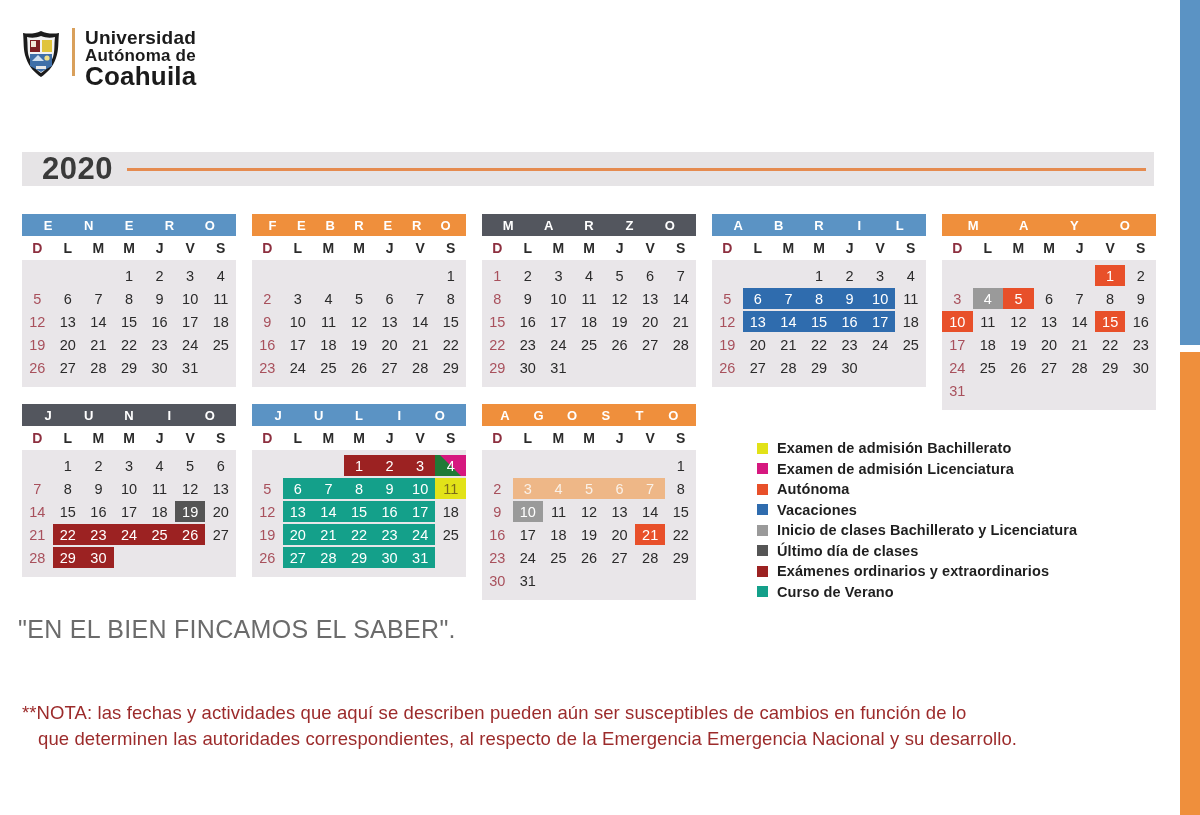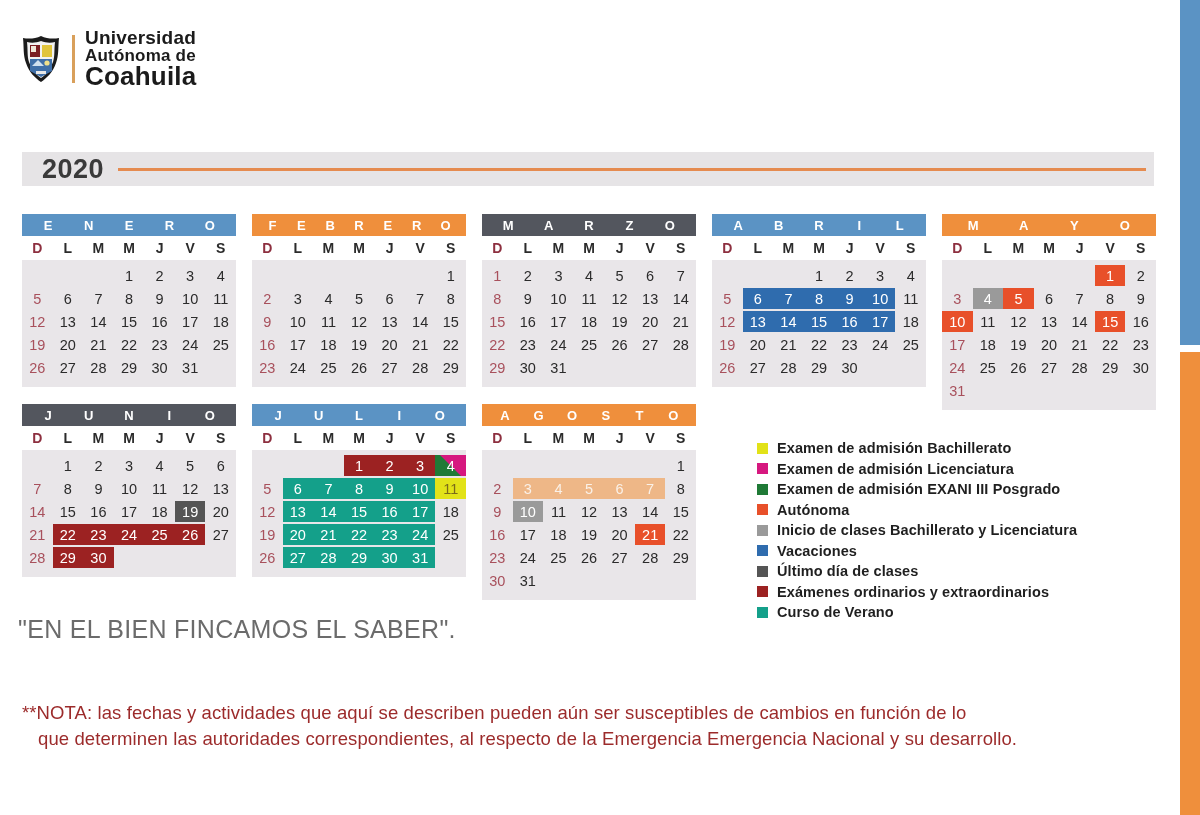--- a/index.html
+++ b/index.html
@@ -15,21 +15,21 @@
   #edge-blue{
     position:absolute; right:0; top:0; width:20px; height:345px;
     background:#5b93c4;
   }
   #edge-orange{
     position:absolute; right:0; top:352px; width:20px; height:463px;
     background:#ef8f3c;
   }
   
   #header{position:absolute;left:0;top:0;width:1180px;height:140px;}
-  #logo-block{position:absolute;left:18px;top:28px;display:flex;align-items:center;}
+  #logo-block{position:absolute;left:18px;top:28px;display:flex;}
   #crest{width:46px;height:52px;position:relative;}
   #crest svg{display:block;}
   #logo-rule{width:3px;height:48px;background:#d9a05b;margin:0 10px 0 8px;}
   #logo-text{line-height:1.0;color:#1b1b1b;}
   #logo-l1{font-size:19px;font-weight:700;letter-spacing:.2px;}
   #logo-l2{font-size:17px;font-weight:700;letter-spacing:.2px;}
   #logo-l3{font-size:26px;font-weight:800;letter-spacing:.2px;margin-top:-1px;}
 
   #title-block{position:absolute;right:32px;top:36px;text-align:right;}
   #title-l1,#title-l2{
@@ -38,21 +38,21 @@
   #title-l3{
     font-size:21px;font-weight:700;color:#93203c;letter-spacing:.6px;line-height:1.30;margin-top:1px;
   }
 
   
   #year-banner{
     position:absolute;left:22px;top:152px;width:1132px;height:34px;
     background:#e6e4e6;display:flex;align-items:center;
   }
   #year-label{
-    font-size:27px;font-weight:800;color:#3a3a3a;margin-left:20px;letter-spacing:.5px;
+    font-size:31px;font-weight:800;color:#3a3a3a;margin-left:20px;letter-spacing:.5px;
   }
   #year-rule{flex:1;height:3px;background:#e58b50;margin-left:14px;margin-right:8px;}
 
   
   #months-row1{position:absolute;left:22px;top:214px;display:flex;gap:16px;}
   #months-row2{position:absolute;left:22px;top:404px;display:flex;gap:16px;}
 
   .month{width:214px;}
   .month-title{
     height:22px;background:#5b93c4;color:#ffffff;
@@ -1442,34 +1442,30 @@
 <div id="legend">
     <div class="legend-item">
       <div class="legend-swatch" style="background: rgb(226, 226, 24);"></div>
       <div class="legend-label">Examen de admisión Bachillerato</div>
     </div>
     <div class="legend-item">
       <div class="legend-swatch" style="background: rgb(214, 24, 127);"></div>
       <div class="legend-label">Examen de admisión Licenciatura</div>
     </div>
     <div class="legend-item">
-      <div class="legend-swatch" style="background: rgb(31, 122, 54);"></div>
-      <div class="legend-label">Examen de admisión EXANI III Posgrado</div>
-    </div>
-    <div class="legend-item">
       <div class="legend-swatch" style="background: rgb(232, 80, 42);"></div>
       <div class="legend-label">Autónoma</div>
+    </div>
+    <div class="legend-item">
+      <div class="legend-swatch" style="background: rgb(47, 108, 174);"></div>
+      <div class="legend-label">Vacaciones</div>
     </div>
     <div class="legend-item">
       <div class="legend-swatch" style="background: rgb(154, 154, 154);"></div>
       <div class="legend-label">Inicio de clases Bachillerato y Licenciatura</div>
-    </div>
-    <div class="legend-item">
-      <div class="legend-swatch" style="background: rgb(47, 108, 174);"></div>
-      <div class="legend-label">Vacaciones</div>
     </div>
     <div class="legend-item">
       <div class="legend-swatch" style="background: rgb(85, 85, 85);"></div>
       <div class="legend-label">Último día de clases</div>
     </div>
     <div class="legend-item">
       <div class="legend-swatch" style="background: rgb(156, 34, 34);"></div>
       <div class="legend-label">Exámenes ordinarios y extraordinarios</div>
     </div>
     <div class="legend-item">

